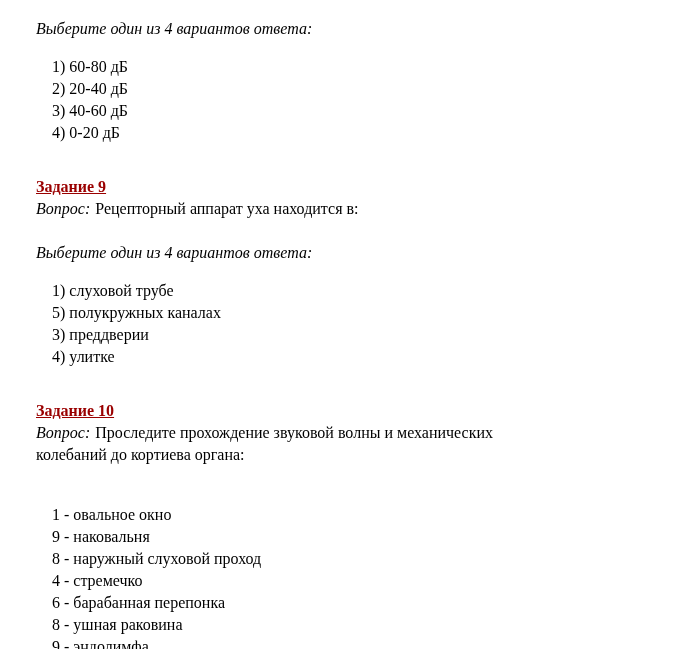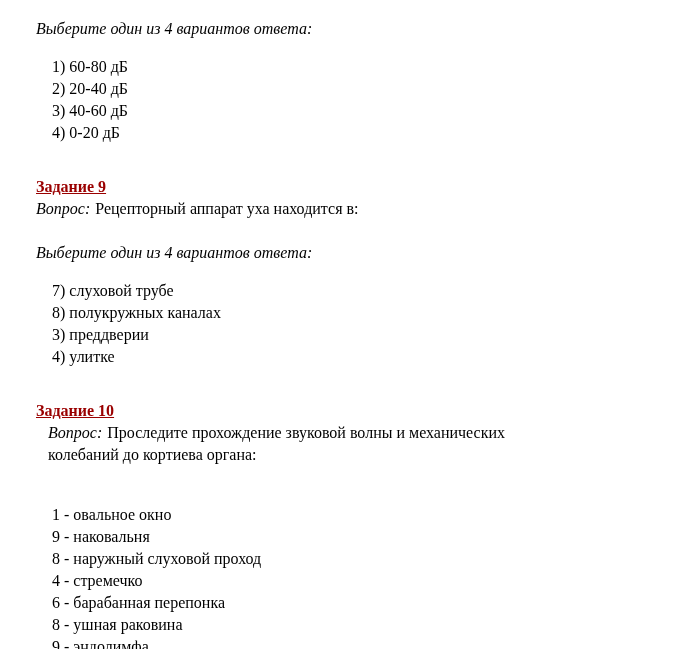--- a/index.html
+++ b/index.html
@@ -23,21 +23,20 @@
   .line {
     margin: 0;
     line-height: 22px;
     white-space: normal;
   }
   .italic {
     font-style: italic;
   }
   .question-text-wrap {
     max-width: 588px;
-    margin-left: 12px;
   }
   .task-heading {
     margin: 0;
     line-height: 22px;
     font-weight: bold;
     text-decoration: underline;
     color: #9a0000;
   }
   .question-label {
     font-style: italic;
@@ -65,22 +64,22 @@
   <div class="gap-section"></div>
 
   <div>
     <p class="task-heading">Задание 9</p>
     <p class="line">
       <span class="question-label">Вопрос:</span><span>Рецепторный аппарат уха находится в:</span>
     </p>
     <div class="gap-line"></div>
     <p class="line italic">Выберите один из 4 вариантов ответа:</p>
     <div class="options">
-      <p class="line">7) слуховой трубе</p>
-      <p class="line">8) полукружных каналах</p>
+      <p class="line">1) слуховой трубе</p>
+      <p class="line">5) полукружных каналах</p>
       <p class="line">3) преддверии</p>
       <p class="line">4) улитке</p>
     </div>
   </div>
 
   <div class="gap-section"></div>
 
   <div>
     <p class="task-heading">Задание 10</p>
     <p class="line question-text-wrap">

